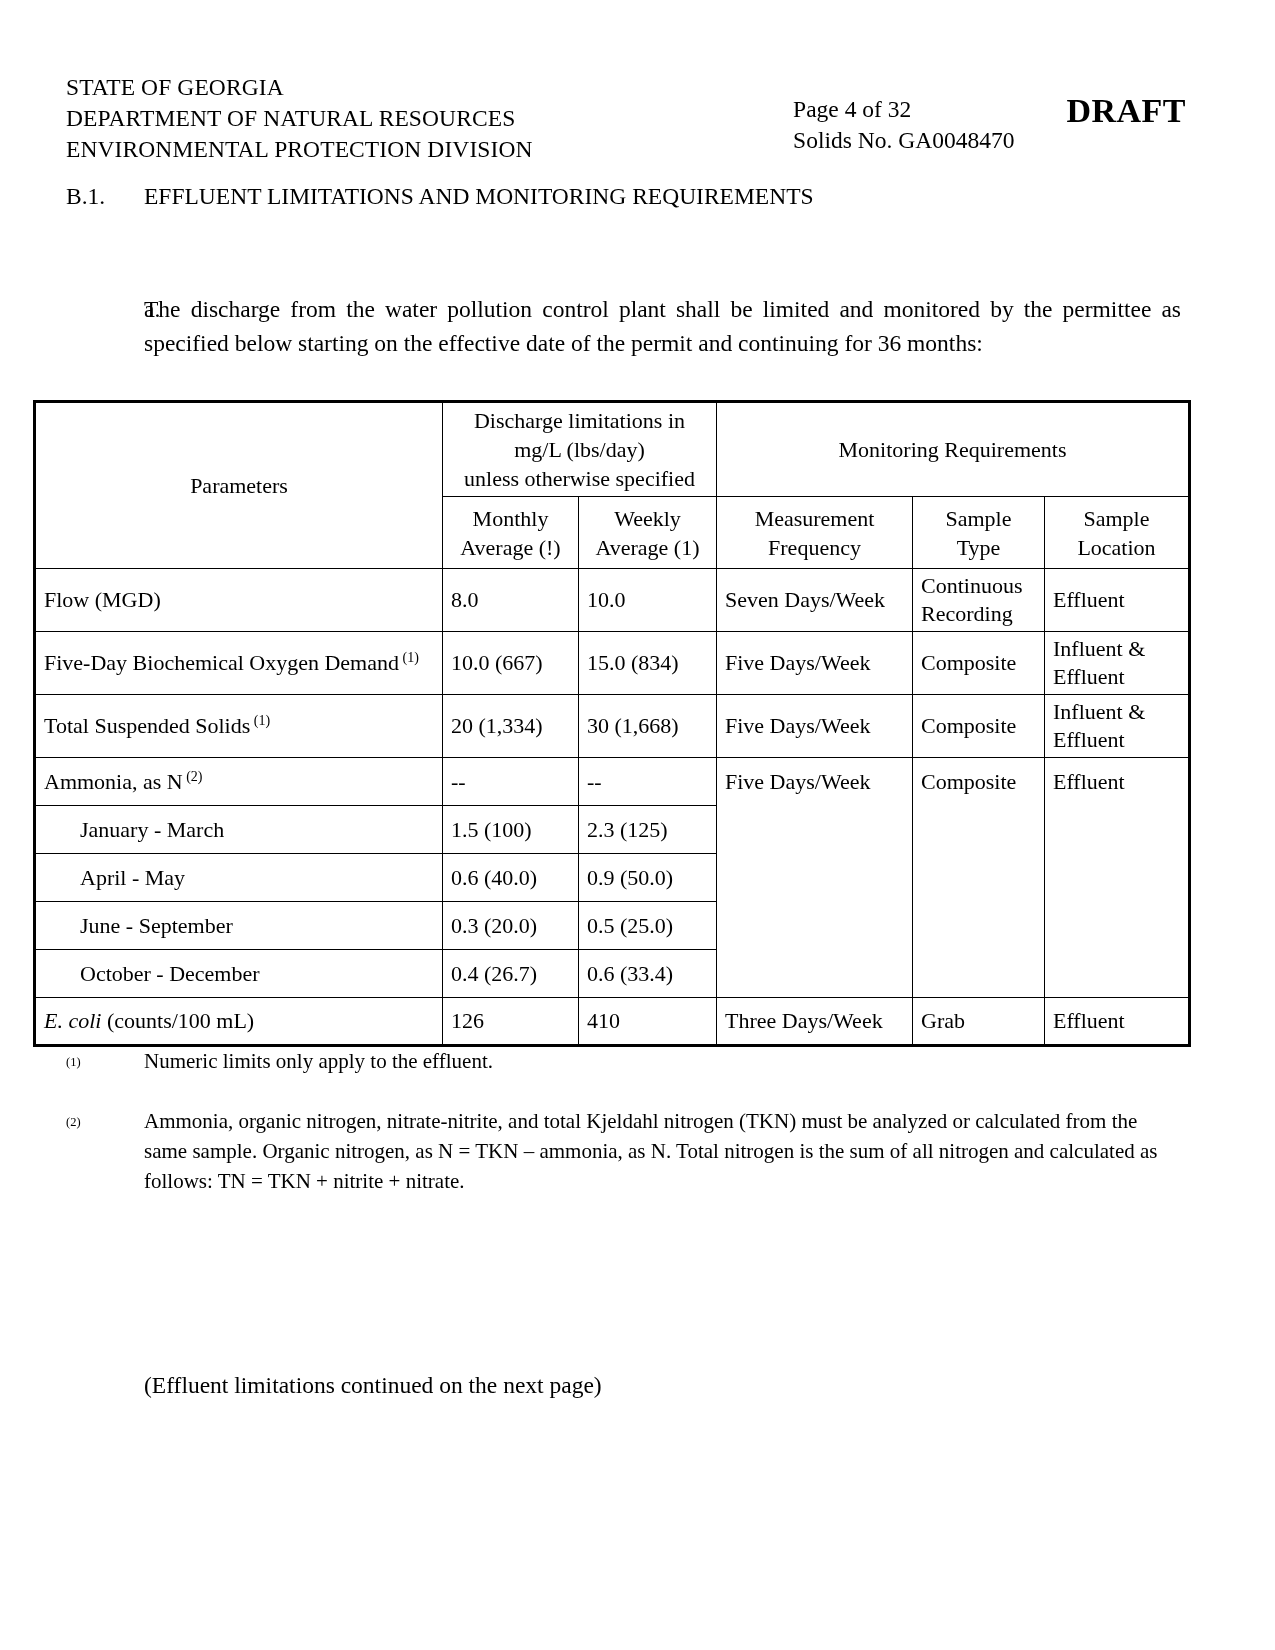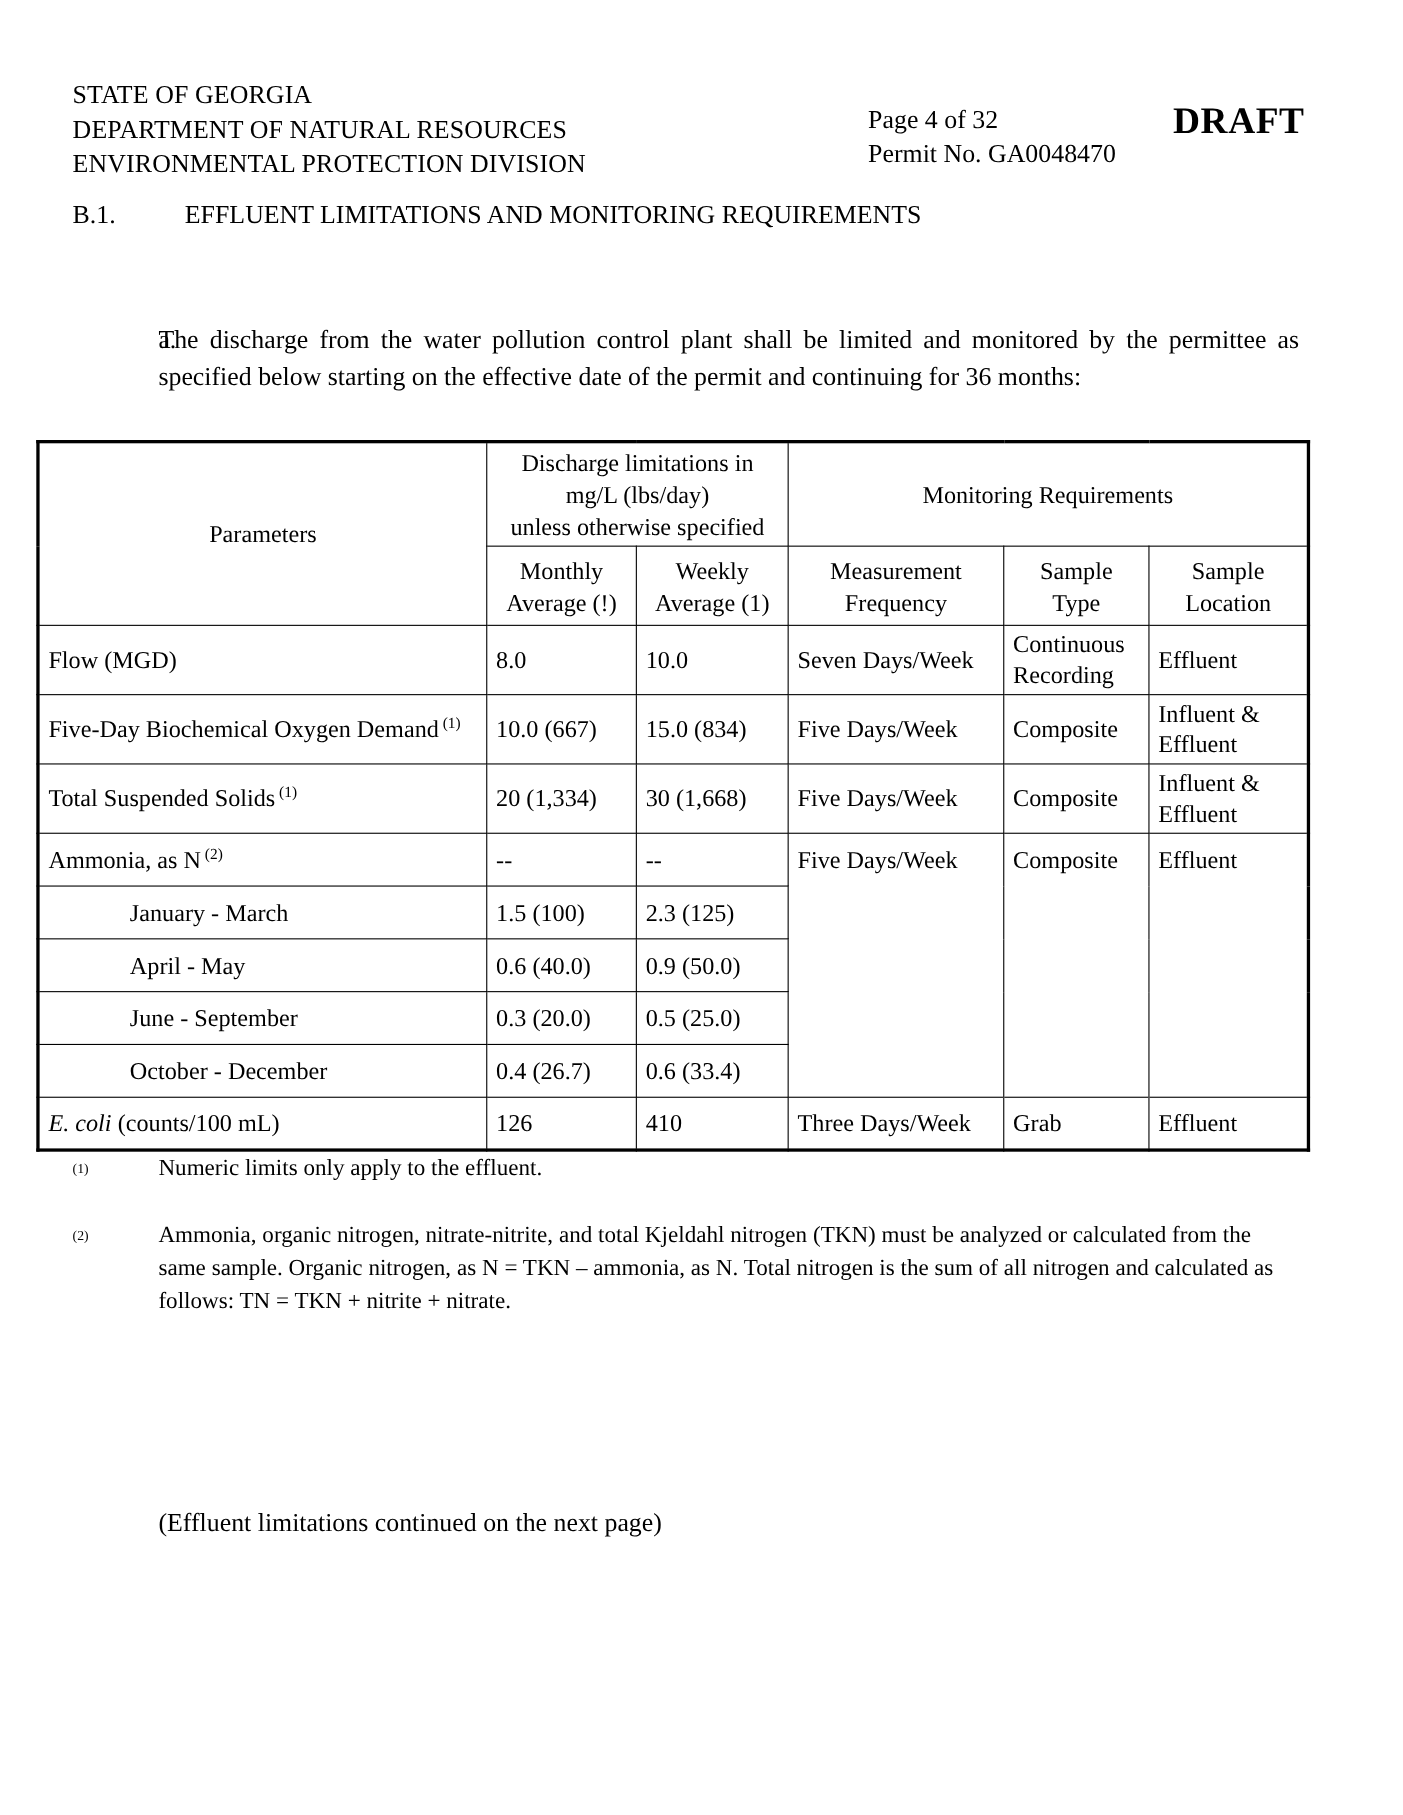--- a/index.html
+++ b/index.html
@@ -68,21 +68,20 @@
     width: 1120px;
     font-size: 23.5px;
     display: flex;
   }
   .section-number {
     width: 78px;
     flex: 0 0 78px;
   }
   .section-title {
     flex: 1;
-    margin-left: 24px;
   }
 
   .subheading {
     position: absolute;
     left: 144px;
     top: 238px;
     font-size: 23.5px;
   }
   .subheading .u {
     text-decoration: underline;
@@ -143,21 +142,21 @@
 
   .th-center { text-align: center; line-height: 29px; }
   .hdr-tall  { height: 92px; }
   .hdr-sub   { height: 72px; }
 
   .param-cell {
     text-align: left;
     padding-left: 12px;
     height: 48px;
   }
-  .param-cell.indent { padding-left: 82px; }
+  .param-cell.indent { padding-left: 44px; }
   .val-cell {
     text-align: left;
     padding-left: 12px;
   }
   .mid-cell {
     text-align: left;
     padding-left: 12px;
     line-height: 28px;
   }
   sup.fn { font-size: 14px; vertical-align: super; line-height: 0; }
@@ -204,21 +203,21 @@
 
   <div class="header">
     <div class="header-left">
       <div>STATE OF GEORGIA</div>
       <div>DEPARTMENT OF NATURAL RESOURCES</div>
       <div>ENVIRONMENTAL PROTECTION DIVISION</div>
     </div>
     <div class="header-right">
       <div class="header-pageinfo">
         <div>Page 4 of 32</div>
-        <div>Permit No. GA0048470</div>
+        <div>Solids No. GA0048470</div>
       </div>
       <div class="draft-stamp">DRAFT</div>
     </div>
   </div>
 
   <div class="section-heading">
     <div class="section-number">B.1.</div>
     <div class="section-title">EFFLUENT LIMITATIONS AND MONITORING REQUIREMENTS</div>
   </div>
 

